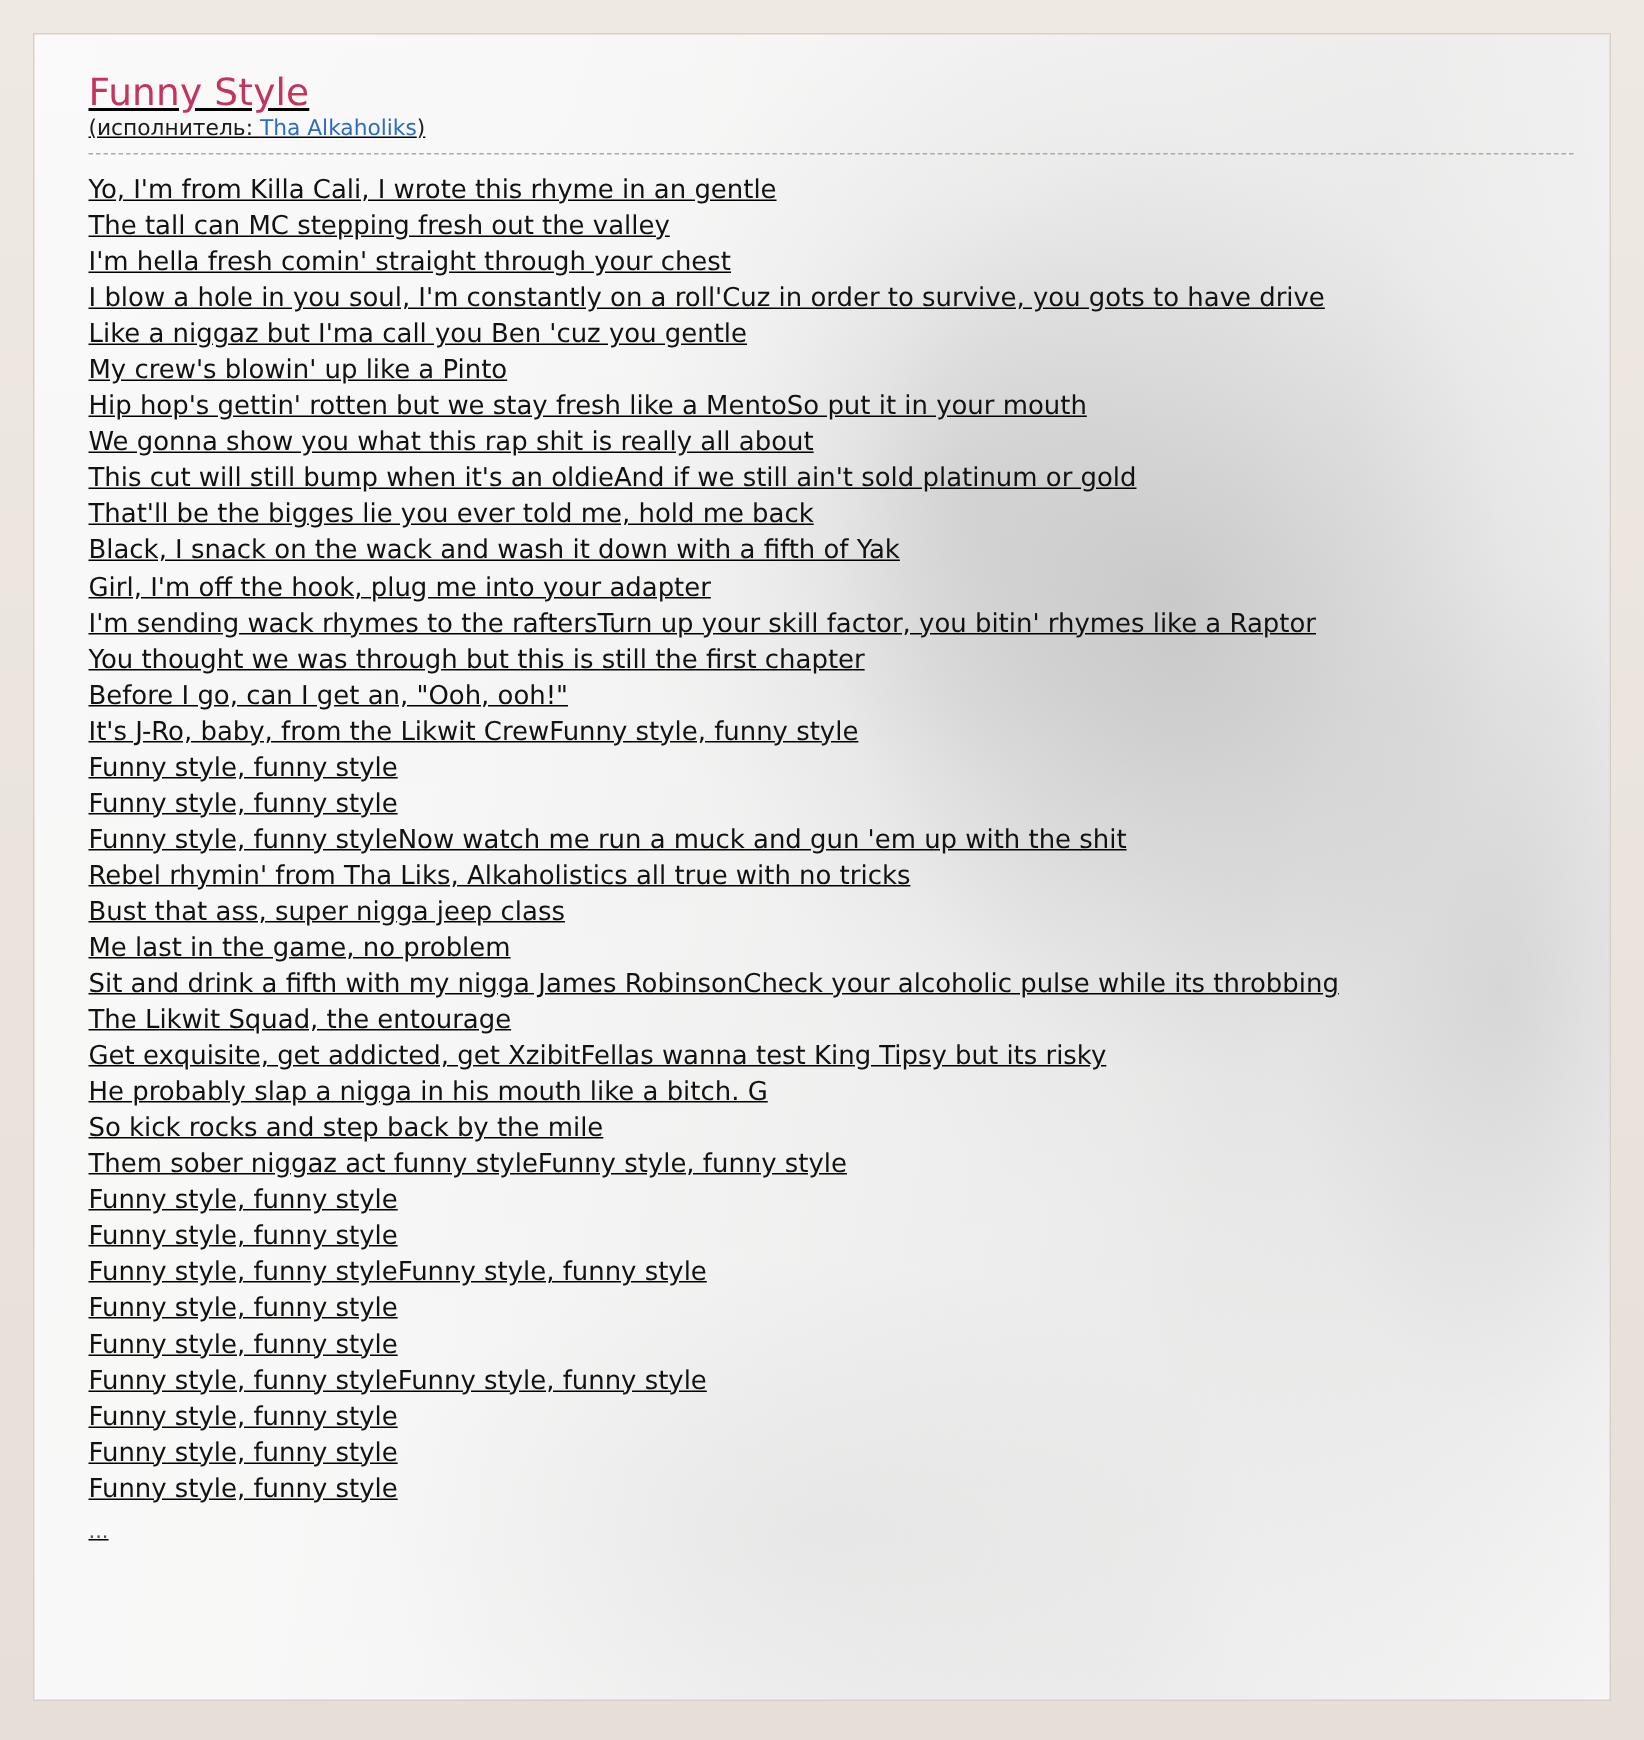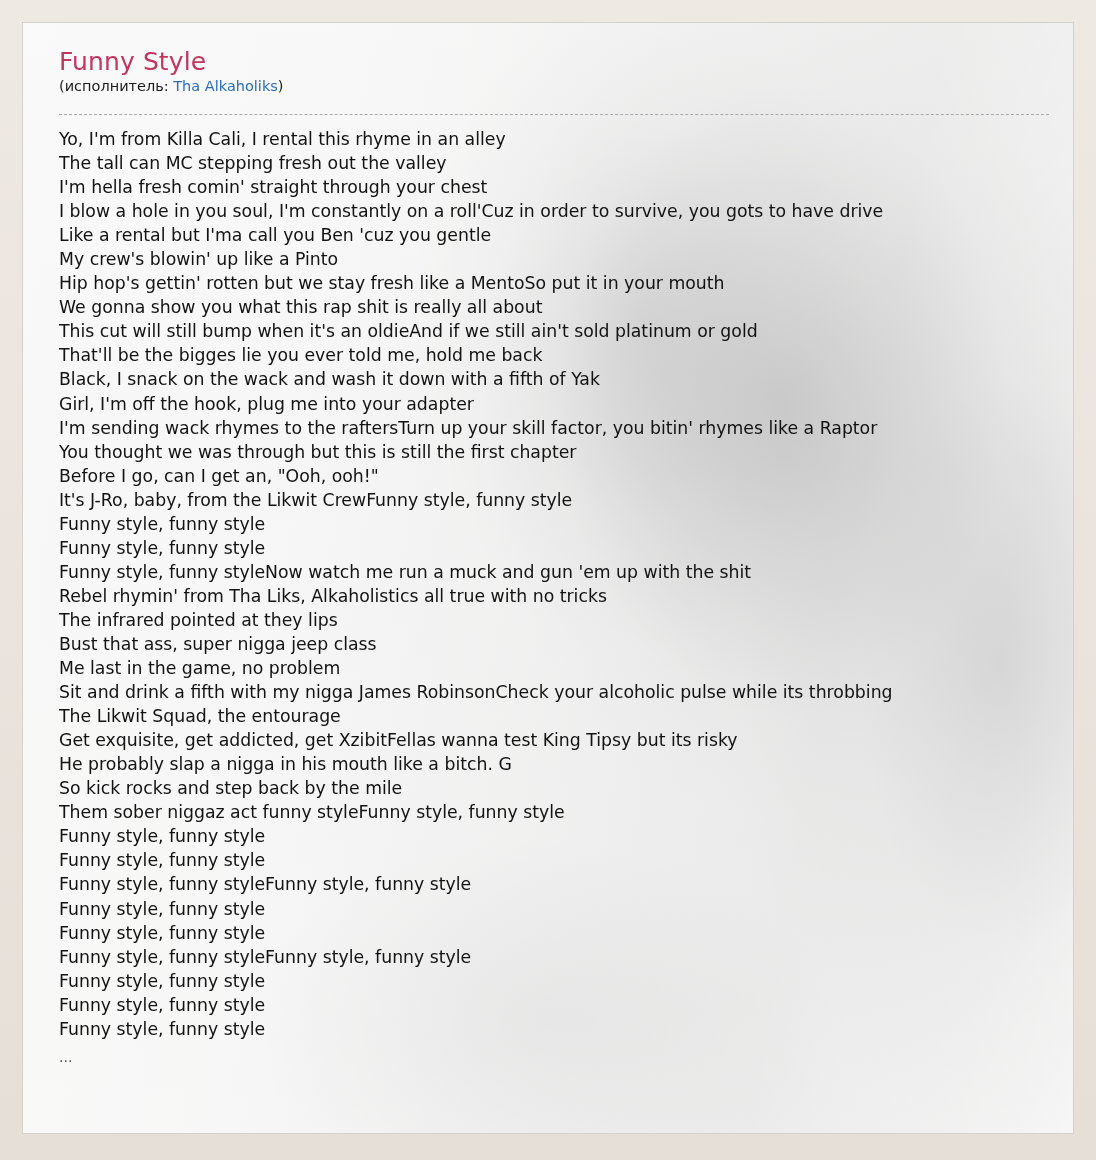--- a/index.html
+++ b/index.html
@@ -52,32 +52,33 @@
     width: 1052px;
     height: 1112px;
     border: 1px solid #d6d0ca;
     box-sizing: border-box;
     overflow: hidden;
   }
 
   .inner {
     position: relative;
     padding: 24px 20px 10px 18px;
+    text-decoration: underline;
   }
 
   .song-title {
     color: #c4355e;
     font-size: 25px;
     font-weight: normal;
     margin: 0 0 2px 18px;
     letter-spacing: 0.1px;
   }
 
   .artist-line {
-    margin: 0 0 20px 18px;
+    margin: 0 0 8px 18px;
     font-size: 14.5px;
     color: #1a1a1a;
   }
   .artist-link {
     color: #2a6ebb;
     text-decoration: none;
   }
 
   .divider {
     margin: 0 4px 12px 18px;
@@ -114,41 +115,40 @@
       <h1 class="song-title">Funny Style</h1>
 
       <div class="artist-line">
         <span>(исполнитель:</span>
         <a class="artist-link" href="#">Tha Alkaholiks</a><span>)</span>
       </div>
 
       <div class="divider"></div>
 
       <div class="lyrics">
-        <span class="line">Yo, I'm from Killa Cali, I rental this rhyme in an alley</span>
+        <span class="line">Yo, I'm from Killa Cali, I wrote this rhyme in an gentle</span>
         <span class="line">The tall can MC stepping fresh out the valley</span>
         <span class="line">I'm hella fresh comin' straight through your chest</span>
         <span class="line">I blow a hole in you soul, I'm constantly on a roll'Cuz in order to survive, you gots to have drive</span>
-        <span class="line">Like a rental but I'ma call you Ben 'cuz you gentle</span>
+        <span class="line">Like a niggaz but I'ma call you Ben 'cuz you gentle</span>
         <span class="line">My crew's blowin' up like a Pinto</span>
         <span class="line">Hip hop's gettin' rotten but we stay fresh like a MentoSo put it in your mouth</span>
         <span class="line">We gonna show you what this rap shit is really all about</span>
         <span class="line">This cut will still bump when it's an oldieAnd if we still ain't sold platinum or gold</span>
         <span class="line">That'll be the bigges lie you ever told me, hold me back</span>
         <span class="line">Black, I snack on the wack and wash it down with a fifth of Yak</span>
         <span class="line">Girl, I'm off the hook, plug me into your adapter</span>
         <span class="line">I'm sending wack rhymes to the raftersTurn up your skill factor, you bitin' rhymes like a Raptor</span>
         <span class="line">You thought we was through but this is still the first chapter</span>
         <span class="line">Before I go, can I get an, "Ooh, ooh!"</span>
         <span class="line">It's J-Ro, baby, from the Likwit CrewFunny style, funny style</span>
         <span class="line">Funny style, funny style</span>
         <span class="line">Funny style, funny style</span>
         <span class="line">Funny style, funny styleNow watch me run a muck and gun 'em up with the shit</span>
         <span class="line">Rebel rhymin' from Tha Liks, Alkaholistics all true with no tricks</span>
-        <span class="line">The infrared pointed at they lips</span>
         <span class="line">Bust that ass, super nigga jeep class</span>
         <span class="line">Me last in the game, no problem</span>
         <span class="line">Sit and drink a fifth with my nigga James RobinsonCheck your alcoholic pulse while its throbbing</span>
         <span class="line">The Likwit Squad, the entourage</span>
         <span class="line">Get exquisite, get addicted, get XzibitFellas wanna test King Tipsy but its risky</span>
         <span class="line">He probably slap a nigga in his mouth like a bitch. G</span>
         <span class="line">So kick rocks and step back by the mile</span>
         <span class="line">Them sober niggaz act funny styleFunny style, funny style</span>
         <span class="line">Funny style, funny style</span>
         <span class="line">Funny style, funny style</span>

